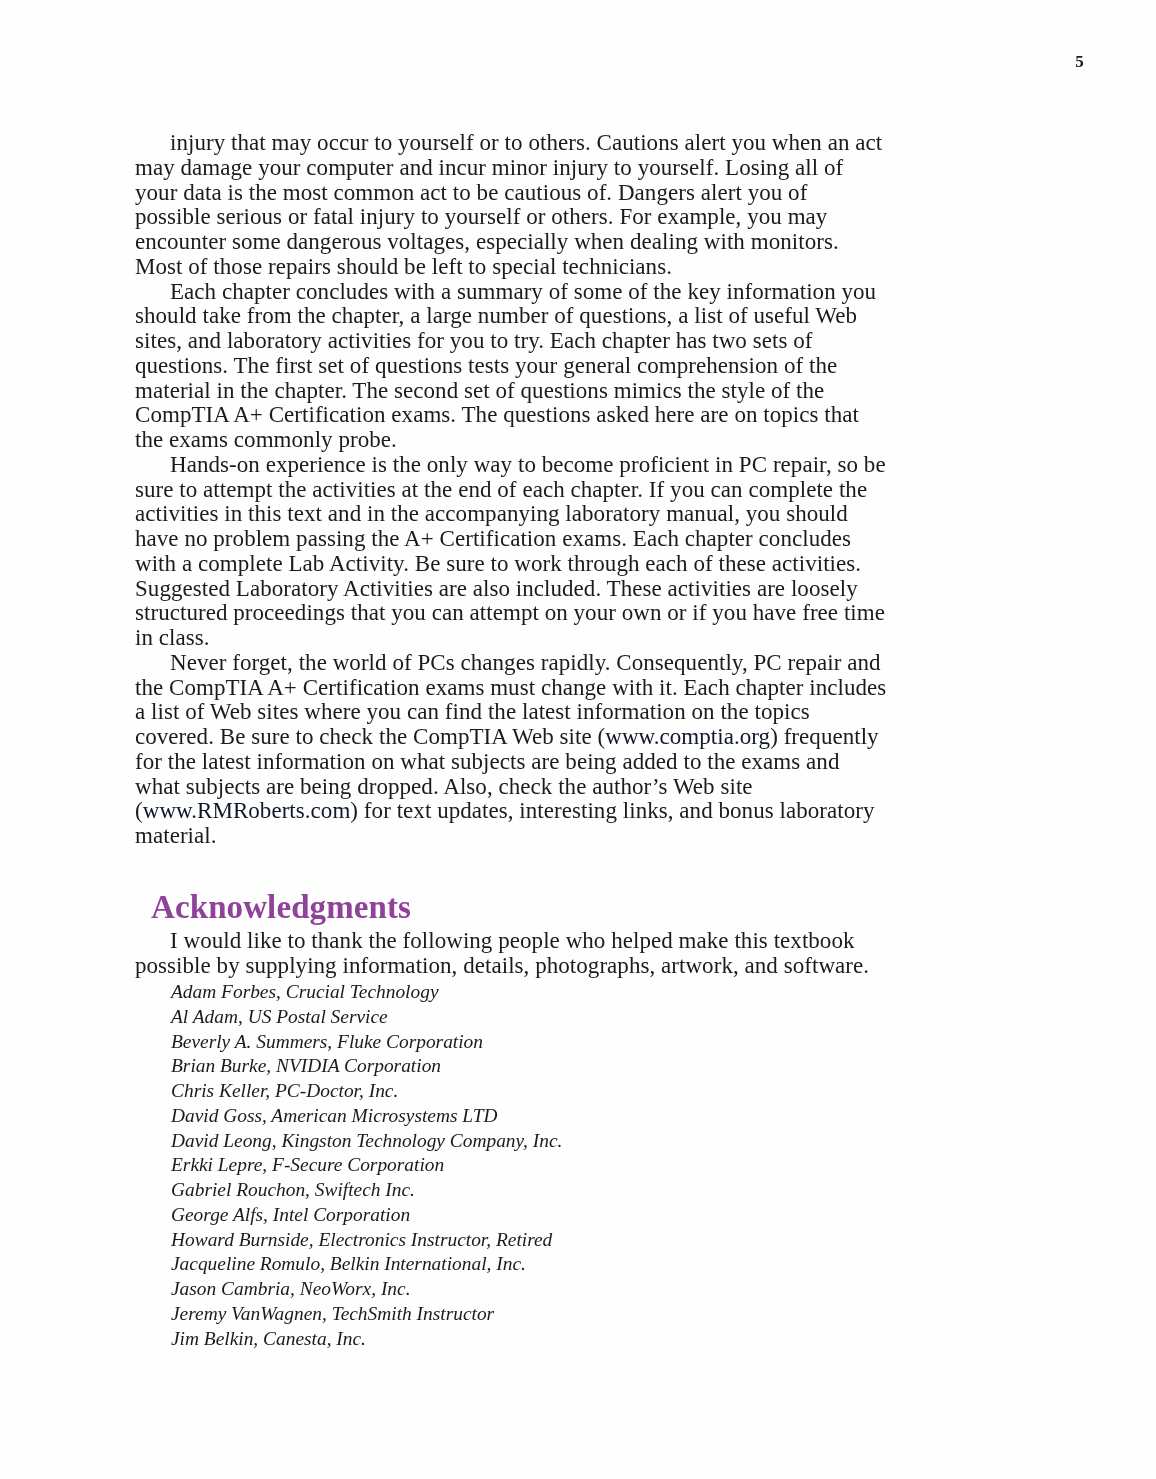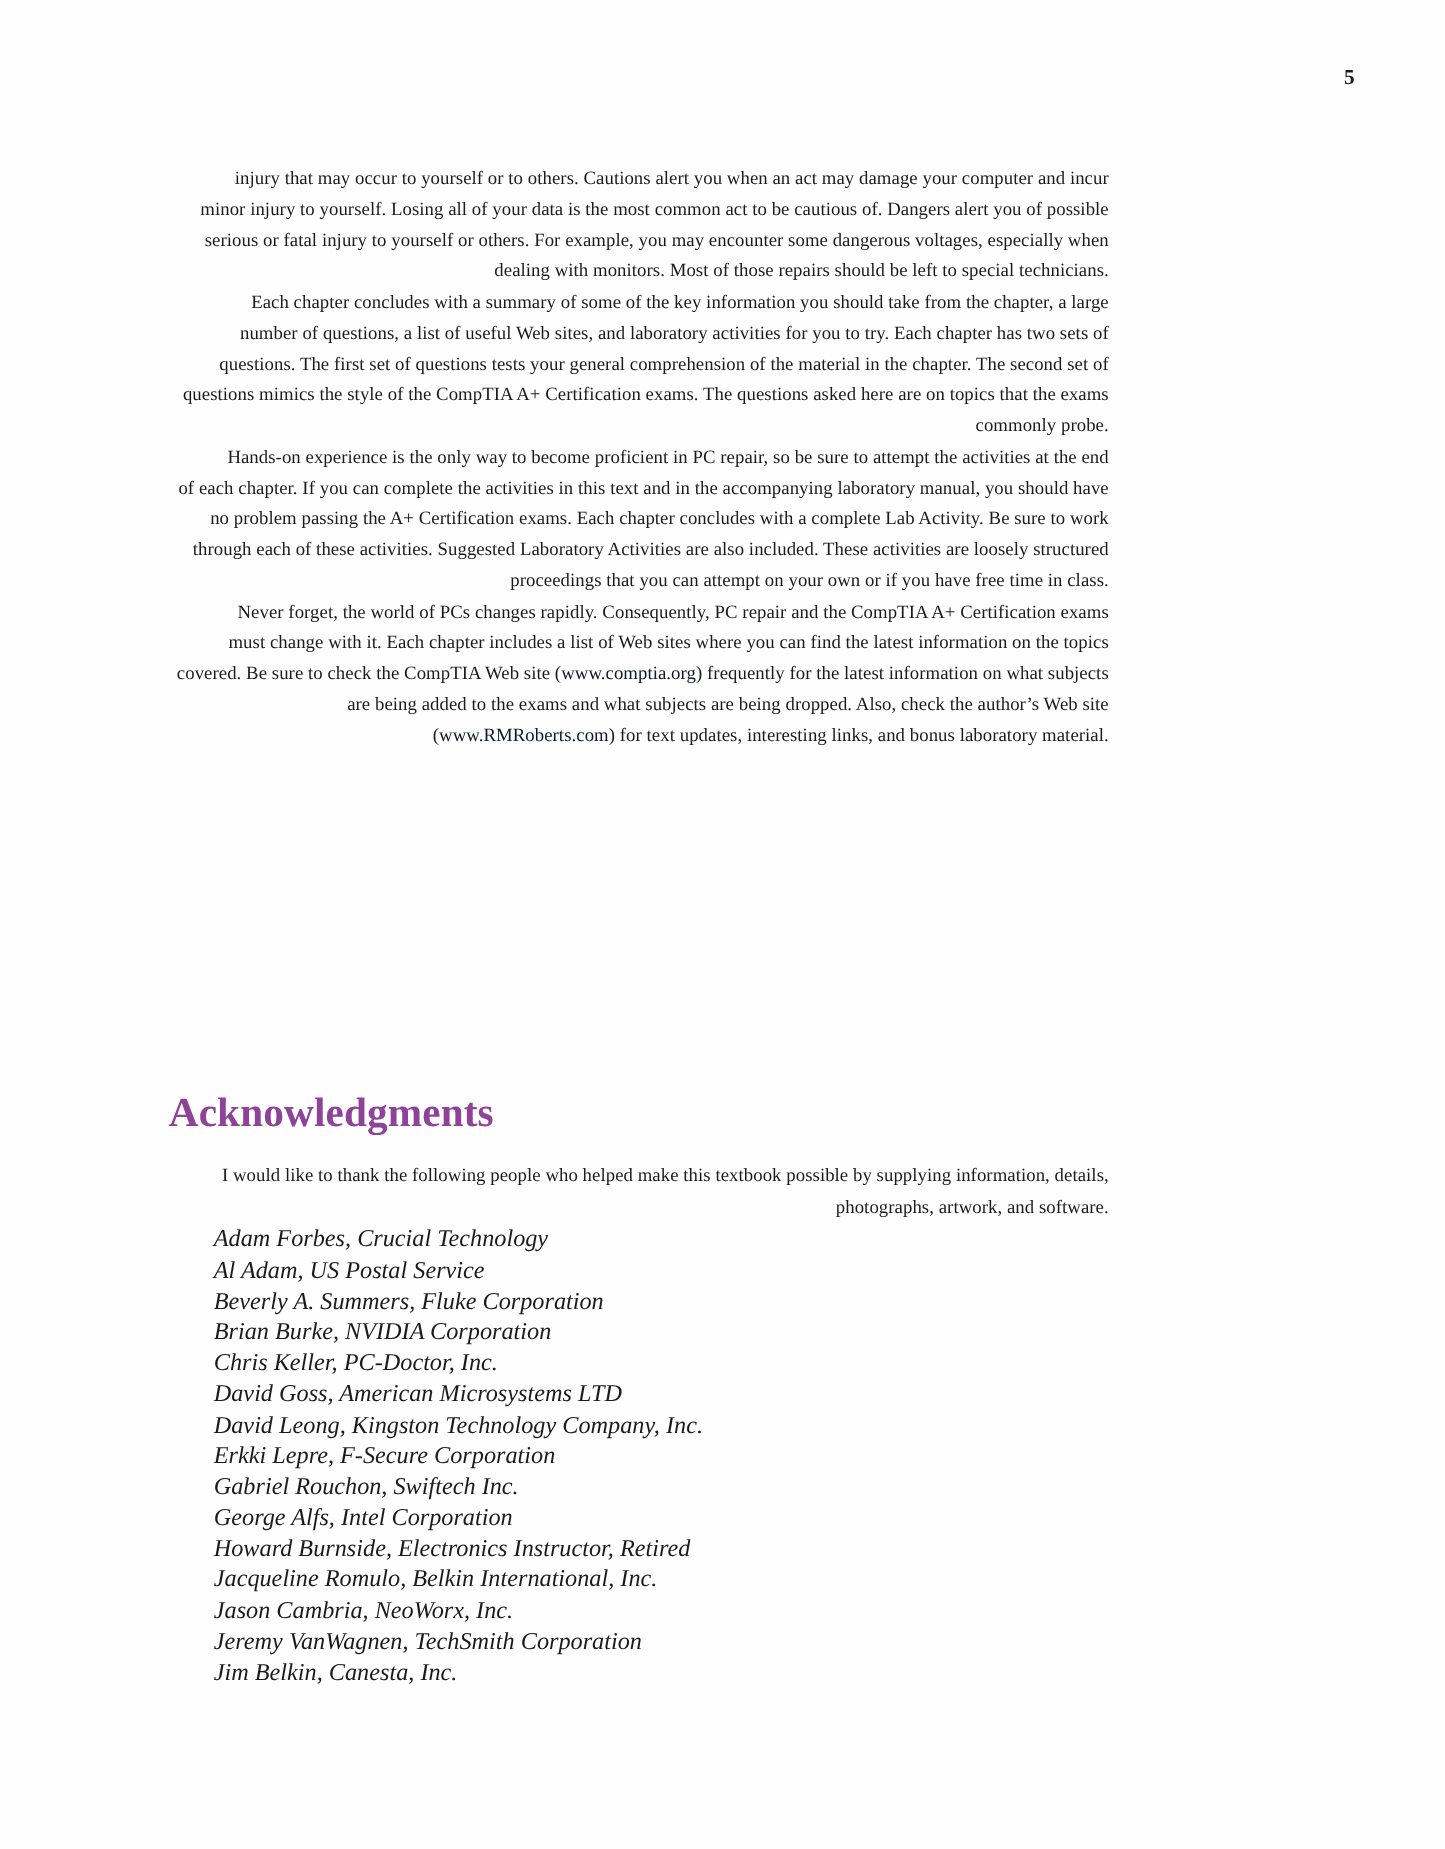--- a/index.html
+++ b/index.html
@@ -37,36 +37,36 @@
   
   .column {
     position: absolute;
     left: 135px;
     top: 131px;
     width: 752px;
   }
 
   p.body {
     margin: 0;
-    font-size: 15px;
+    font-size: 23px;
     line-height: 24.75px;
-    text-align: right;
+    text-align: left;
     text-indent: 35px;
     color: #1b1b1b;
     letter-spacing: 0.05px;
   }
 
   a.link {
     color: #0f172a;
     text-decoration: none;
   }
 
   
   h2.section-heading {
-    margin: 0;
+    margin: 16px;
     padding: 0;
     font-size: 33px;
     font-weight: bold;
     color: #8e4298;
     letter-spacing: 0.1px;
     line-height: 38px;
   }
   .heading-wrap {
     position: absolute;
     left: 135px;
@@ -138,18 +138,18 @@
       <li>Brian Burke, NVIDIA Corporation</li>
       <li>Chris Keller, PC-Doctor, Inc.</li>
       <li>David Goss, American Microsystems LTD</li>
       <li>David Leong, Kingston Technology Company, Inc.</li>
       <li>Erkki Lepre, F-Secure Corporation</li>
       <li>Gabriel Rouchon, Swiftech Inc.</li>
       <li>George Alfs, Intel Corporation</li>
       <li>Howard Burnside, Electronics Instructor, Retired</li>
       <li>Jacqueline Romulo, Belkin International, Inc.</li>
       <li>Jason Cambria, NeoWorx, Inc.</li>
-      <li>Jeremy VanWagnen, TechSmith Corporation</li>
+      <li>Jeremy VanWagnen, TechSmith Instructor</li>
       <li>Jim Belkin, Canesta, Inc.</li>
     </ul>
   </div>
 
 </div>
 
 </body></html>

